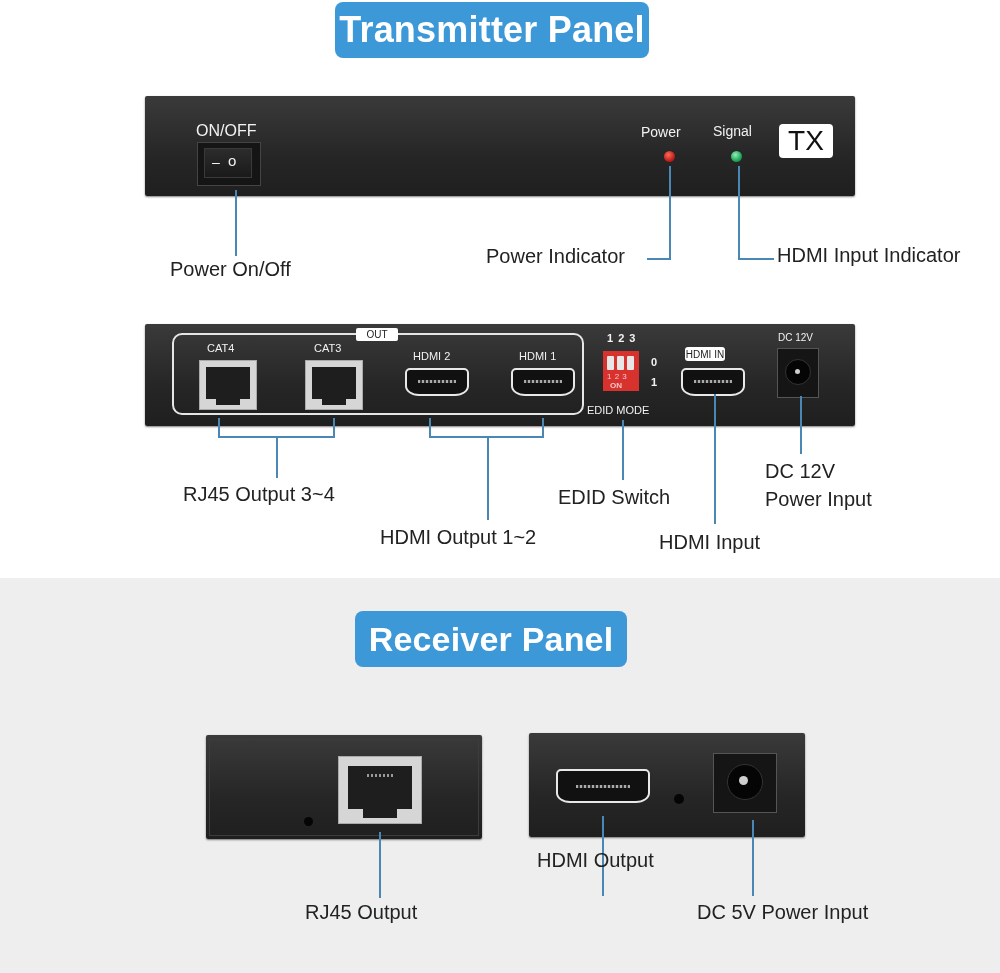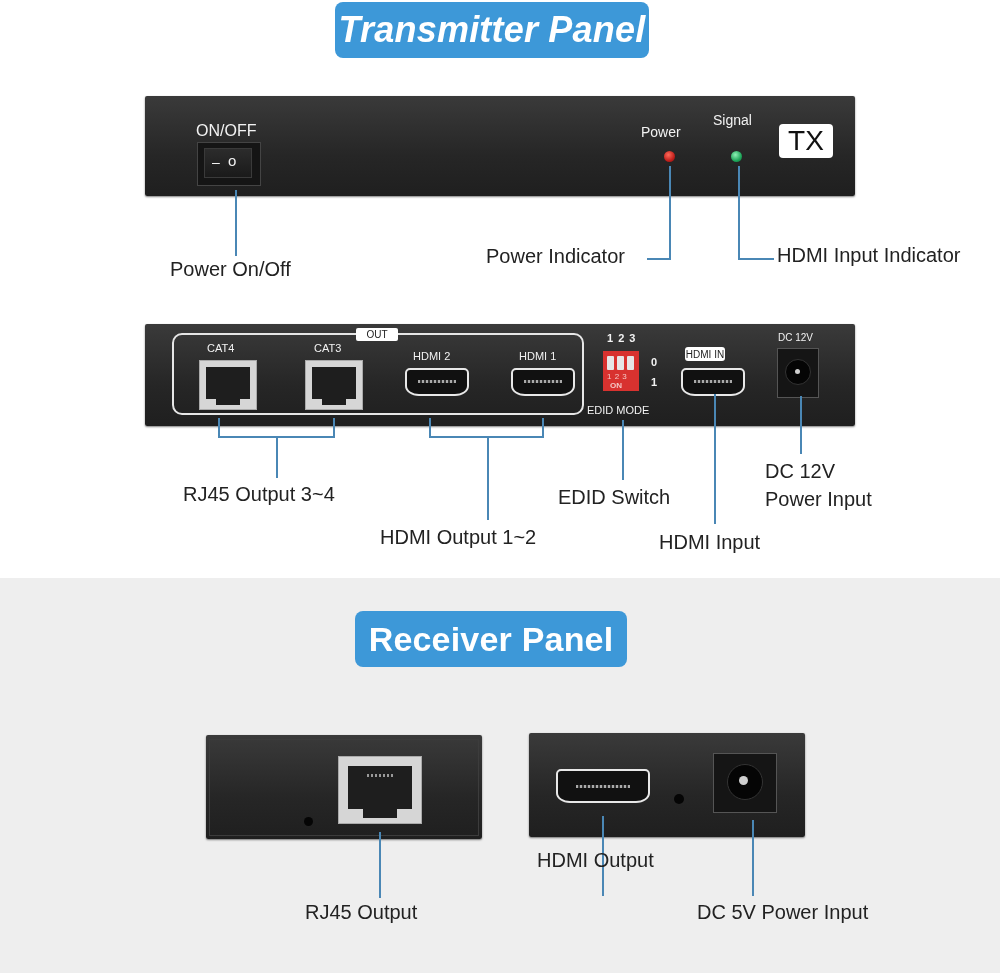--- a/index.html
+++ b/index.html
@@ -24,31 +24,31 @@
   .dcjack{background:#151515;border:1px solid #555;}
   .dcjack .hole{position:absolute;border-radius:50%;background:#050505;border:1px solid #333;}
   .dcjack .pin{position:absolute;border-radius:50%;background:#cfcfcf;}
   .pinhole{border-radius:50%;background:#050505;}
 </style>
 </head>
 <body>
 
 <div class="abs grey-bg"></div>
 
-<div class="abs section-title" style="left:335px;top:2px;width:314px;height:56px;font-style:italic;">Transmitter Panel</div>
+<div class="abs section-title" style="left:335px;top:2px;width:314px;height:56px;">Transmitter Panel</div>
 
 <div class="abs device" style="left:145px;top:96px;width:710px;height:100px;">
   <div class="abs silk" style="left:51px;top:26px;font-size:16px;">ON/OFF</div>
   <div class="abs" style="left:52px;top:46px;width:62px;height:42px;background:#151515;border:1px solid #444;">
     <div class="abs" style="left:6px;top:5px;width:46px;height:28px;background:linear-gradient(#2c2c2c,#1a1a1a);border:1px solid #3a3a3a;"></div>
     <div class="abs silk" style="left:14px;top:11px;font-size:14px;">–</div>
     <div class="abs silk" style="left:30px;top:9px;font-size:15px;">o</div>
   </div>
   <div class="abs silk" style="left:496px;top:28px;font-size:14px;">Power</div>
-  <div class="abs silk" style="left:568px;top:16px;font-size:14px;">Signal</div>
+  <div class="abs silk" style="left:568px;top:27px;font-size:14px;">Signal</div>
   <div class="abs led" style="left:519px;top:55px;width:11px;height:11px;background:radial-gradient(circle at 40% 35%,#ff6a5a,#c0201c 60%,#7a0e0c);"></div>
   <div class="abs led" style="left:586px;top:55px;width:11px;height:11px;background:radial-gradient(circle at 40% 35%,#8ff0b5,#1fa65a 60%,#0d6b36);"></div>
   <div class="abs" style="left:634px;top:28px;width:54px;height:34px;background:#fff;border-radius:4px;color:#111;font-size:28px;display:flex;align-items:center;justify-content:center;">TX</div>
 </div>
 
 <div class="abs line" style="left:235px;top:190px;width:2px;height:66px;"></div>
 <div class="abs label" style="left:170px;top:257px;">Power On/Off</div>
 
 <div class="abs line" style="left:669px;top:166px;width:2px;height:94px;"></div>
 <div class="abs line" style="left:647px;top:258px;width:24px;height:2px;"></div>

